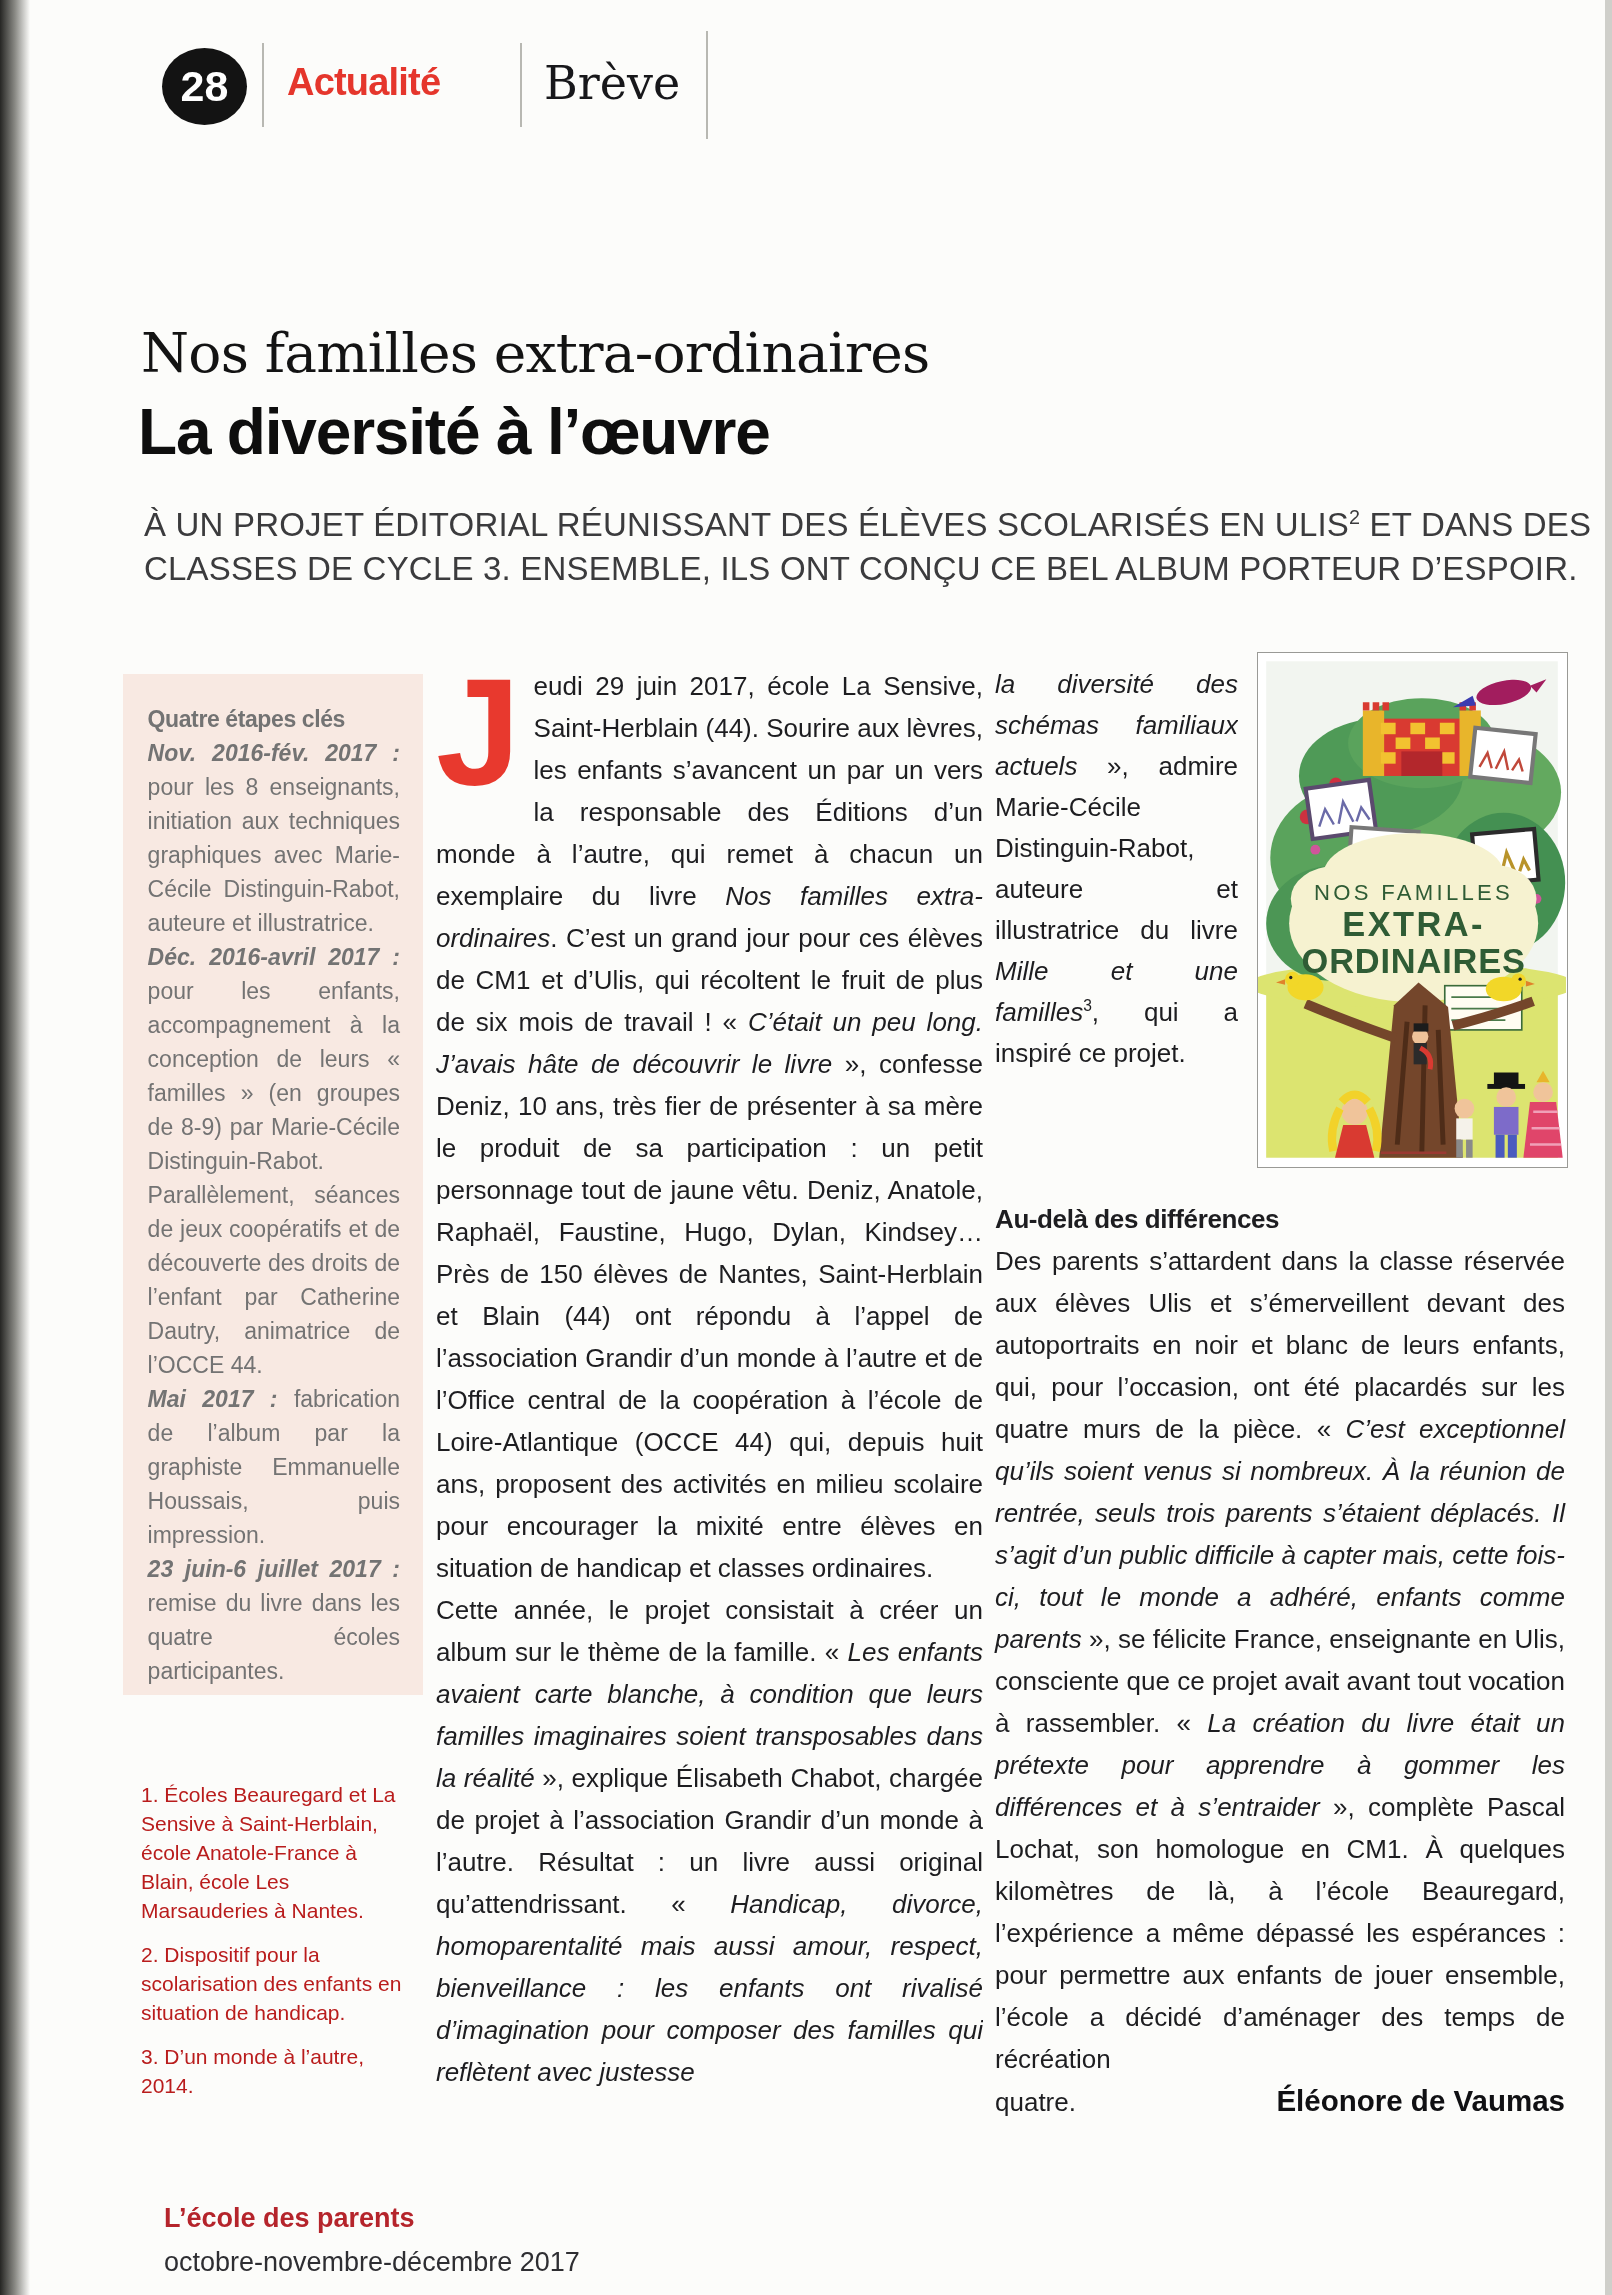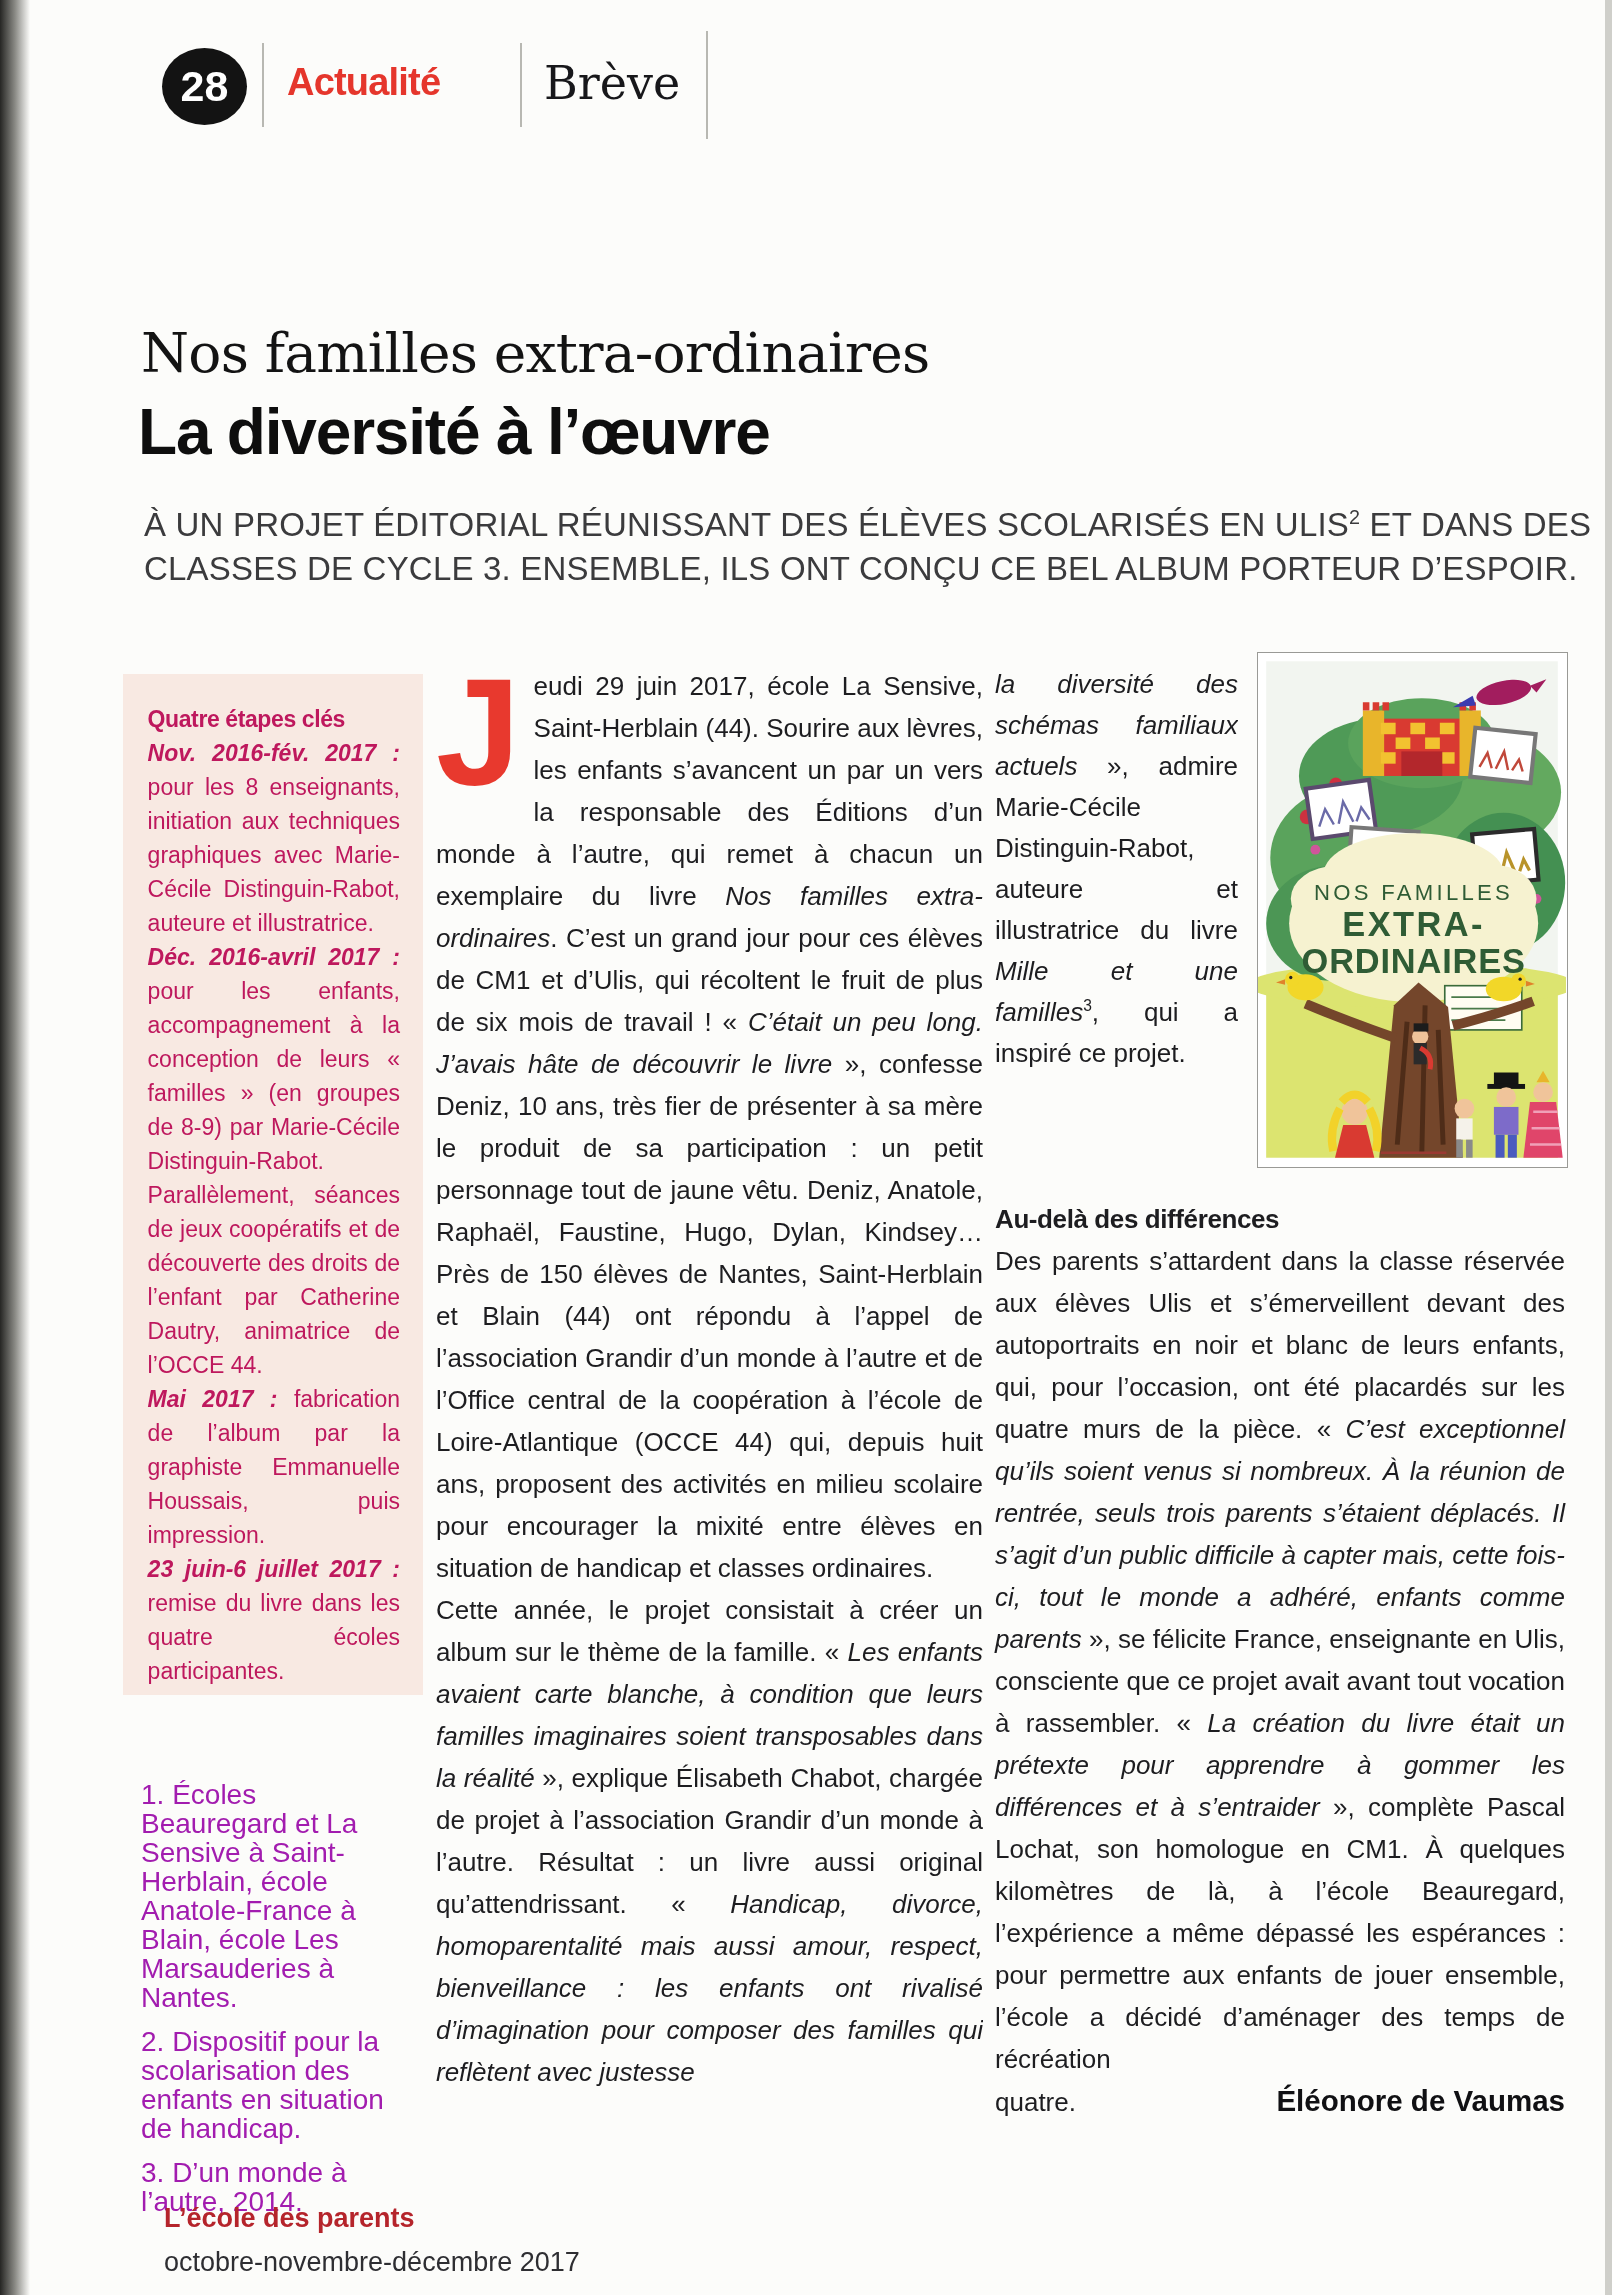--- a/index.html
+++ b/index.html
@@ -28,43 +28,43 @@
   .main-title{position:absolute;left:138px;top:395px;font-size:64px;font-weight:800;
         letter-spacing:-1.2px;color:#0e0e0e;white-space:nowrap;}
   .standfirst{position:absolute;left:144px;top:503px;font-size:33px;line-height:44px;
         color:#3b3b3d;letter-spacing:0.2px;}
   .standfirst div{white-space:nowrap;}
 
   
   .side-box{position:absolute;left:123px;top:674px;width:300px;height:1021px;
         background:#f8e9e2;box-sizing:border-box;padding:28px 23px 0 24.6px;}
   .side-title{font-size:34px;font-weight:800;color:#e5362c;margin:0 0 21px 0;letter-spacing:-0.4px;}
-  .side-box p{margin:0;font-size:23px;line-height:34px;text-align:justify;color:#be185d;}
+  .side-box p{margin:0;font-size:23px;line-height:34px;text-align:justify;color:#737373;}
 
   
   .col-main{position:absolute;left:436px;top:665px;width:547px;height:1516px;overflow:hidden;}
   .col-main p, .col-narrow p, .col-right p{margin:0;font-size:26px;line-height:42px;
         text-align:justify;color:#1d1d20;}
   .dropcap{float:left;font-size:152px;line-height:125px;font-weight:700;color:#e8392e;
         padding:4.9px 13px 0 0;}
   .col-narrow{position:absolute;left:995px;top:664px;width:243px;height:524px;overflow:hidden;}
   .col-narrow p{line-height:41px;}
   .col-right{position:absolute;left:995px;top:1198px;width:570px;}
   .sub-heading{font-size:34px;font-weight:800;color:#131316;margin:0 0 18px 0;letter-spacing:-0.4px;}
   .byline-row{display:flex;justify-content:space-between;align-items:baseline;
         font-size:26px;line-height:42px;color:#1d1d20;}
   .byline{font-weight:800;font-size:29.5px;color:#101013;}
 
   .it{font-style:italic;}
   .bd{font-weight:700;}
   .sup{font-size:60%;vertical-align:super;line-height:0;}
 
   
-  .footnotes{position:absolute;left:141px;top:1780px;width:261px;font-size:28px;
-        line-height:29px;color:#a21caf;}
+  .footnotes{position:absolute;left:141px;top:1780px;width:261px;font-size:21px;
+        line-height:29px;color:#b91c1c;}
   .footnotes p{margin:0 0 14.8px 0;}
 
   
   .cover{position:absolute;left:1257px;top:652px;width:311px;height:516px;background:#fff;
         border:1.6px solid #9a9a96;box-sizing:border-box;}
   .cover svg{display:block;}
 
   
   .footer{position:absolute;left:141px;top:2203px;display:flex;align-items:baseline;gap:13px;
         font-size:27px;color:#2e2e32;flex-direction:column;}

